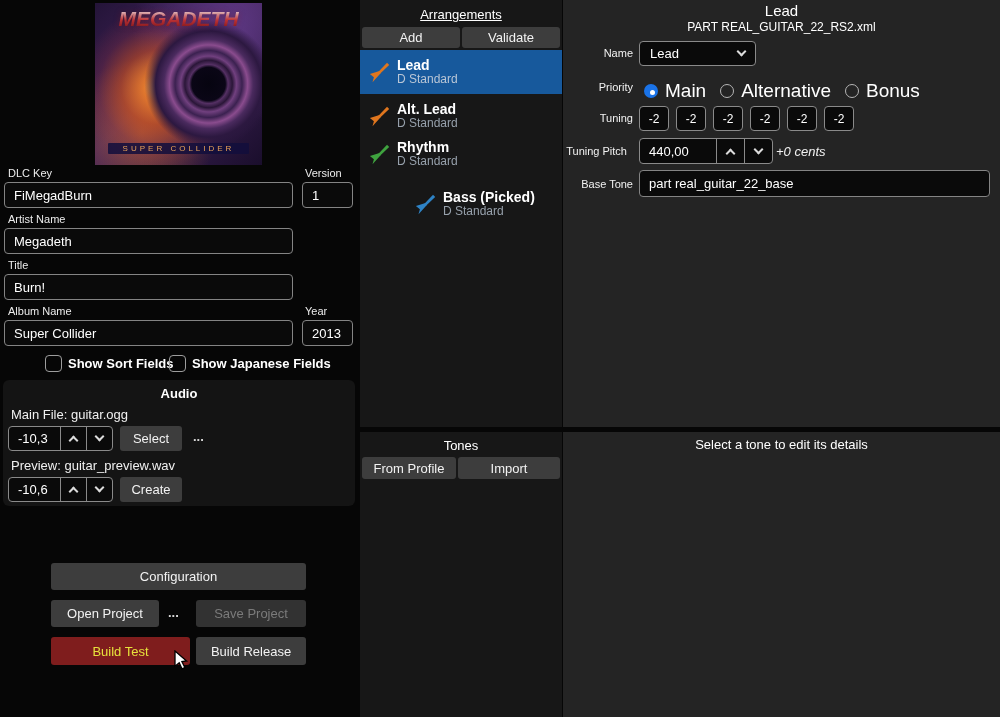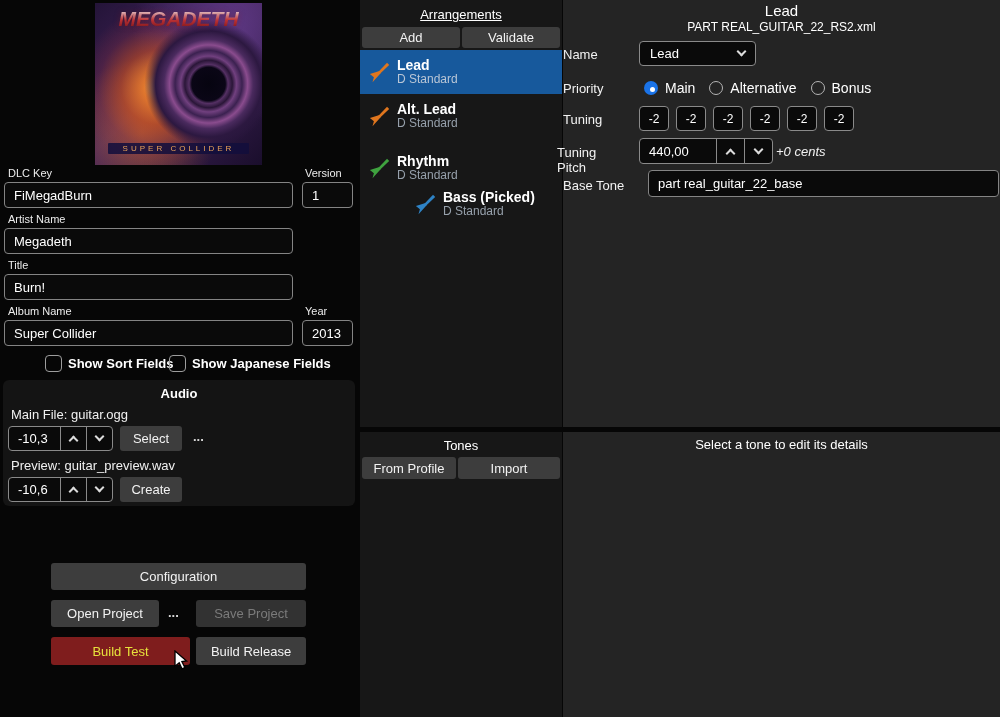--- a/index.html
+++ b/index.html
@@ -53,31 +53,31 @@
   .dots { font-size:13px; font-weight:bold; color:#d8d8d8; }
 
   
   .arr-item { left:0; width:100%; height:44px; display:flex; align-items:center; padding-left:9px; }
   .arr-text { margin-left:7px; line-height:1.15; }
   .arr-name { font-size:14px; font-weight:bold; color:#fff; }
   .arr-sub  { font-size:12px; color:#97a1ac; }
   .arr-item.selected .arr-sub { color:#b9c6d6; }
 
   
-  .rlabel { left:0; width:70px; font-size:13px; color:#f2f2f2; }
+  .rlabel { left:0; width:70px; text-align:right; font-size:11px; color:#f2f2f2; }
   .dropdown { display:flex; align-items:center; justify-content:space-between;
               background:#0a0a0a; border:1px solid #8a8a8a; border-radius:4px;
               padding:0 10px; font-size:13px; color:#fff; }
   .radio-row { display:flex; align-items:center; }
   .radio { width:14px; height:14px; border-radius:50%; border:1.5px solid #b5b5b5;
            display:inline-block; position:relative; flex:none; }
   .radio.sel { border-color:transparent; }
   .radio.sel::after { content:""; position:absolute; left:4.5px; top:4.5px; width:5px; height:5px;
                       border-radius:50%; background:#fff; }
-  .radio-label { font-size:14px; color:#fff; margin:0 14px 0 7px; }
+  .radio-label { font-size:19px; color:#fff; margin:0 14px 0 7px; }
   .tunbox { width:30px; height:25px; background:#0a0a0a; border:1px solid #8a8a8a; border-radius:4px;
             display:flex; align-items:center; justify-content:center; font-size:12px; color:#fff; margin-right:7px; }
   .hint { font-size:13px; color:#f2f2f2; }
 
   svg { display:block; }
 </style>
 </head>
 <body>
 
 <div class="abs album-art">
@@ -164,21 +164,21 @@
         <polygon points="20.6,0.9 23.1,3.4 12.8,13.2 10.8,11.2"></polygon>
         <polygon points="12,10.4 1,13.6 5.6,17.4 4,23.2 13.8,12.2"></polygon>
       </g>
     </svg>
     <div class="arr-text">
       <div class="arr-name">Alt. Lead</div>
       <div class="arr-sub">D Standard</div>
     </div>
   </div>
 
-  <div class="abs arr-item" style="top:146px;">
+  <div class="abs arr-item" style="top:132px;">
     <svg viewBox="0 0 24 24" width="21" height="21">
       <g style="fill: rgb(63, 163, 63);">
         <polygon points="20.6,0.9 23.1,3.4 12.8,13.2 10.8,11.2"></polygon>
         <polygon points="12,10.4 1,13.6 5.6,17.4 4,23.2 13.8,12.2"></polygon>
       </g>
     </svg>
     <div class="arr-text">
       <div class="arr-name">Rhythm</div>
       <div class="arr-sub">D Standard</div>
     </div>
@@ -240,21 +240,21 @@
     <div class="st-btn" style="width:28px;">
         <span class="chev up"></span>
       </div>
     <div class="st-btn" style="width:28px;">
         <span class="chev down"></span>
       </div>
   </div>
   <div class="abs hint" style="left:213px; top:144px;font-style:italic;">+0 cents</div>
 
   <div class="abs rlabel" style="top:178px;">Base Tone</div>
-  <input class="abs tinput" style="left: 85px; top: 170px; width: 351px; height: 27px;" value="part real_guitar_22_base">
+  <input class="abs tinput" style="left: 76px; top: 170px; width: 351px; height: 27px;" value="part real_guitar_22_base">
 </div>
 
 <div class="abs panel-right" style="left:563px; top:432px; width:437px; height:285px;">
   <div class="abs panel-title" style="top:5px;">Select a tone to edit its details</div>
 </div>
 
 <svg class="abs" style="left:173px; top:650px;" width="19" height="20" viewBox="0 0 19 20">
   <path d="M2 1 L2 16.2 L6.2 12.8 L9 18.8 L11.8 17.5 L8.9 11.6 L13.6 11 Z" fill="#fff" stroke="#000" stroke-width="1.3"></path>
 </svg>
 

